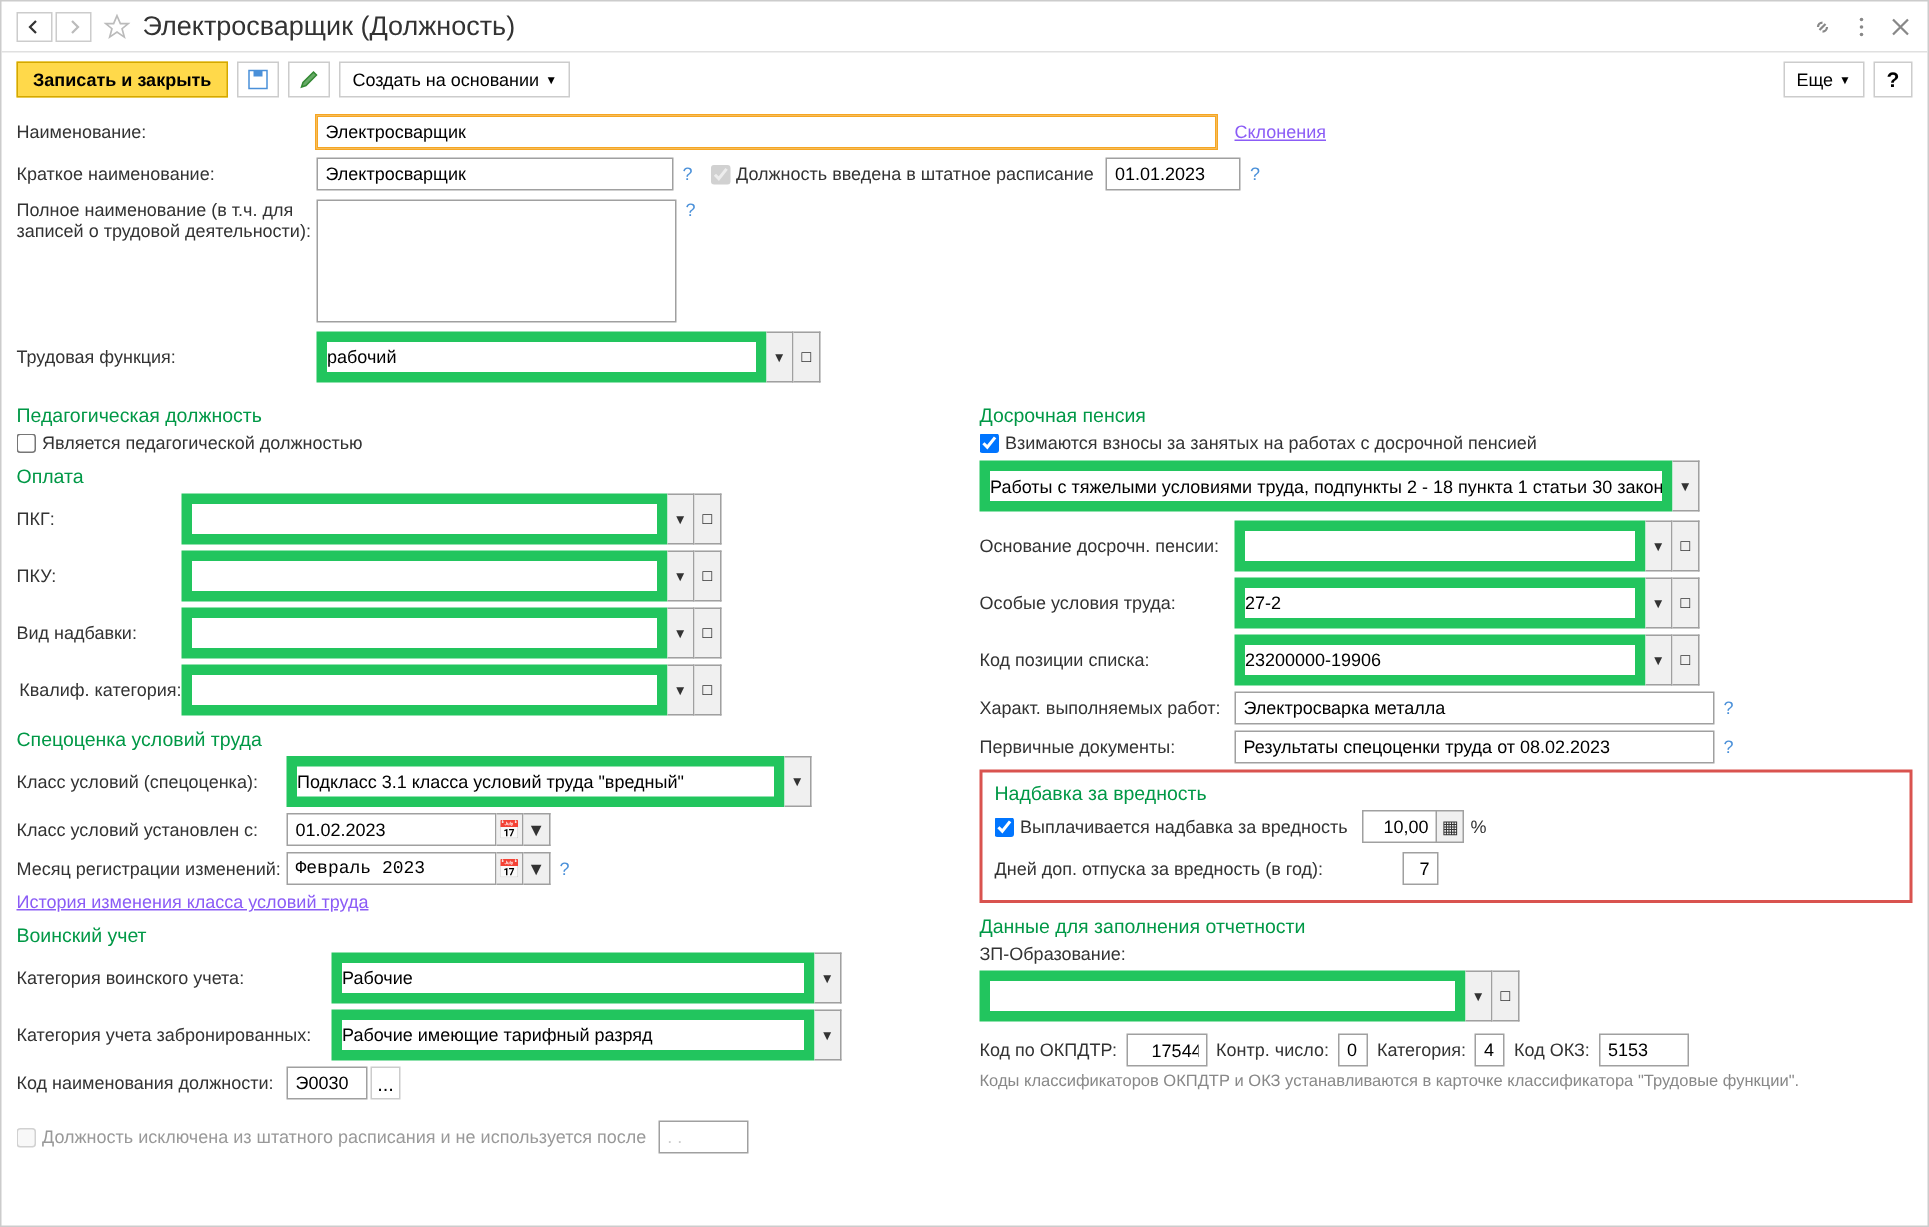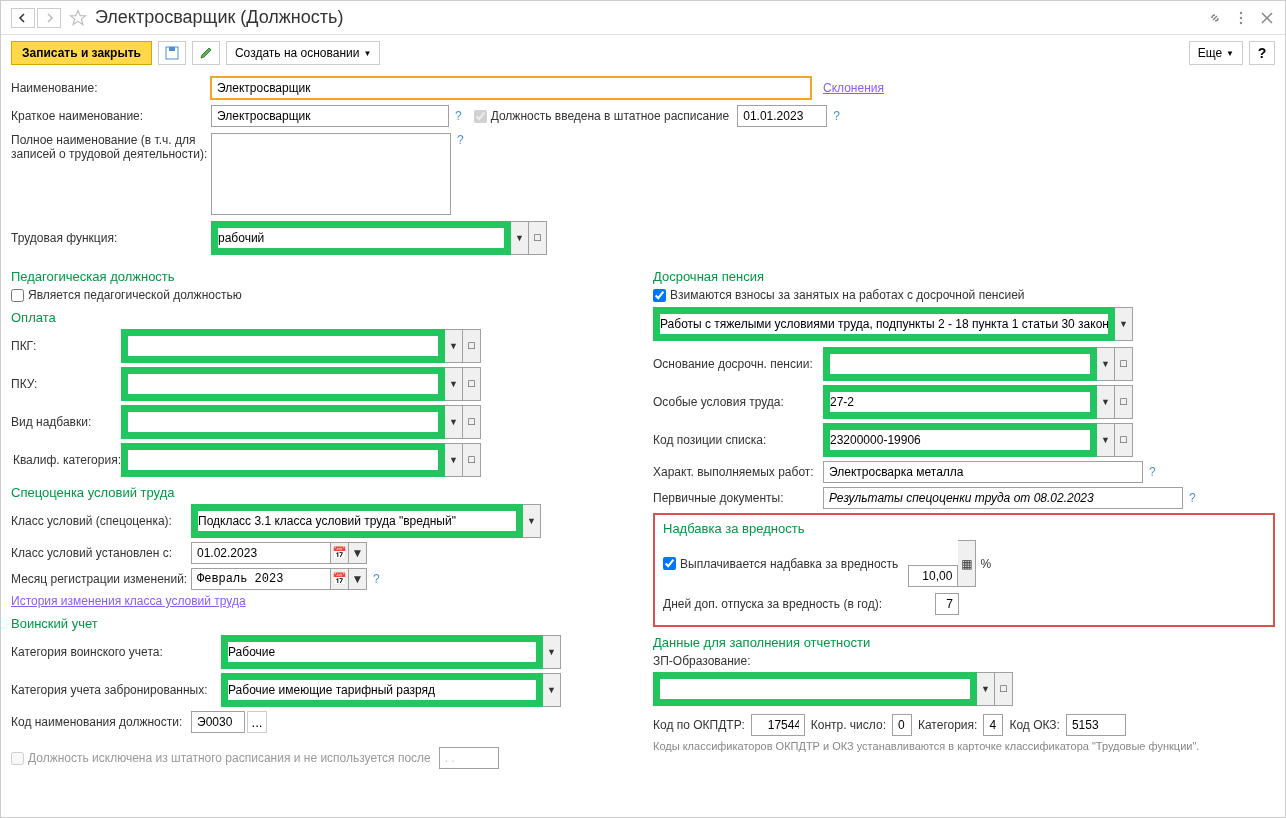--- a/index.html
+++ b/index.html
@@ -33,21 +33,21 @@
 .select-btn { width: 18px; border: 1px solid #a0a0a0; border-left: none; background: #f0f0f0; cursor: pointer; display: flex; align-items: center; justify-content: center; font-size: 9px; }
 .columns { display: flex; gap: 20px; }
 .col { flex: 1; }
 .section-title { color: #009846; font-size: 13px; margin: 8px 0 4px; }
 .field-row { display: flex; align-items: center; margin-bottom: 4px; gap: 0; }
 .field-label { font-size: 12px; }
 .highlight-box { border: 2px solid #d9534f; padding: 6px 8px; margin: 4px 0; }
 .date-input { display: flex; }
 .date-btn { width: 18px; border: 1px solid #a0a0a0; border-left: none; background: #f0f0f0; cursor: pointer; display: flex; align-items: center; justify-content: center; }
 .note-text { color: #888; font-size: 11px; margin-top: 4px; }
-.small-input { width: 50px; text-align: right; margin-top: 25px; }
+.small-input { width: 50px; text-align: right; }
 svg { display: block; }
 </style>
 </head>
 <body>
 
 <div class="container">
   <div class="header">
     <div class="nav-btns">
       <div class="nav-btn">
           <svg width="10" height="10" viewBox="0 0 10 10">
@@ -270,21 +270,21 @@
               <div class="select-btn">☐</div>
             </div>
           </div>
         <div class="field-row">
             <div class="field-label" style="width:170px;">Характ. выполняемых работ:</div>
             <input class="input-text" style="width: 320px;" value="Электросварка металла">
             <span class="help-q">?</span>
           </div>
         <div class="field-row">
             <div class="field-label" style="width:170px;">Первичные документы:</div>
-            <input class="input-text" style="width: 360px; font-style: italic;" value="Результаты спецоценки труда от 08.02.2023">
+            <input class="input-text" style="width: 320px;" value="Результаты спецоценки труда от 08.02.2023">
             <span class="help-q">?</span>
           </div>
 
         <div class="highlight-box">
           <div class="section-title" style="margin-top:0;">Надбавка за вредность</div>
           <div class="field-row">
             <input type="checkbox" class="checkbox" checked="" style="">
             <span style="margin-left:4px;">Выплачивается надбавка за вредность</span>
             <div class="date-input" style="margin-left:10px;">
                 <input class="input-text small-input" value="10,00" style="">

